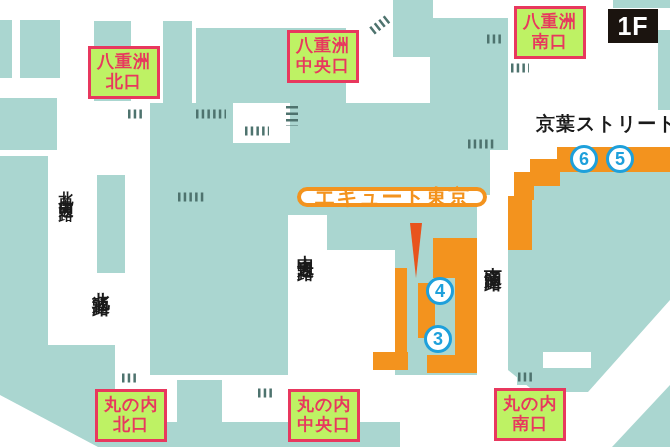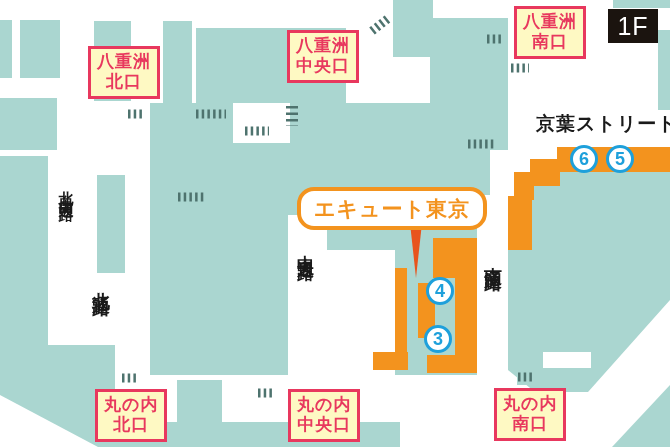--- a/index.html
+++ b/index.html
@@ -18,46 +18,46 @@
     font-family:"Liberation Sans","DejaVu Sans",sans-serif;
   }
   svg.map{position:absolute;left:0;top:0;}
   .b{fill:var(--c-building);}
   .w{fill:#ffffff;}
   .o{fill:var(--c-orange);}
   .p{fill:var(--c-pointer);}
   .tk{stroke:var(--c-tick);stroke-width:9;stroke-dasharray:2.5 3.2;fill:none;}
   .tkv{stroke:var(--c-tick);stroke-width:12;stroke-dasharray:2.5 4;fill:none;}
   .exit-label{
-    position:absolute;background:#fef9c3;border:3px solid var(--c-red);
+    position:absolute;background:#bef264;border:3px solid var(--c-red);
     color:var(--c-red);font-weight:bold;font-size:17px;line-height:1.2;
     text-align:center;padding:3px 6px;display:flex;flex-direction:column;
     letter-spacing:1px;white-space:nowrap;
   }
   .vtext{
     position:absolute;writing-mode:vertical-rl;text-orientation:upright;
     color:var(--c-text);font-weight:bold;white-space:nowrap;
   }
   .marker{
     position:absolute;width:28px;height:28px;box-sizing:border-box;
     border:3px solid var(--c-blue);border-radius:50%;background:#fff;
     color:var(--c-blue);font-weight:bold;font-size:18px;
     display:flex;align-items:center;justify-content:center;
   }
   .floor-badge{
     position:absolute;left:608px;top:9px;width:50px;height:34px;
-    background:var(--c-badge);color:#fff;font-weight:normal;font-size:25px;
+    background:var(--c-badge);color:#fff;font-weight:bold;font-size:25px;
     display:flex;align-items:center;justify-content:center;letter-spacing:1px;
   }
   .street-label{
     position:absolute;left:536px;top:111px;color:var(--c-text);
     font-weight:bold;font-size:19px;letter-spacing:1px;white-space:nowrap;
   }
   .highlight-callout{
-    position:absolute;left:297px;top:187px;height:43px;box-sizing:border-box;
+    position:absolute;left:297px;top:187px;height:20px;box-sizing:border-box;
     background:#fff;border:4px solid var(--c-orange);border-radius:17px;
     color:var(--c-orange);font-weight:bold;font-size:21px;letter-spacing:1px;
     display:flex;align-items:center;justify-content:center;padding:0 13px;
     white-space:nowrap;
   }
 </style>
 </head>
 <body>
 
 <div class="stage">

